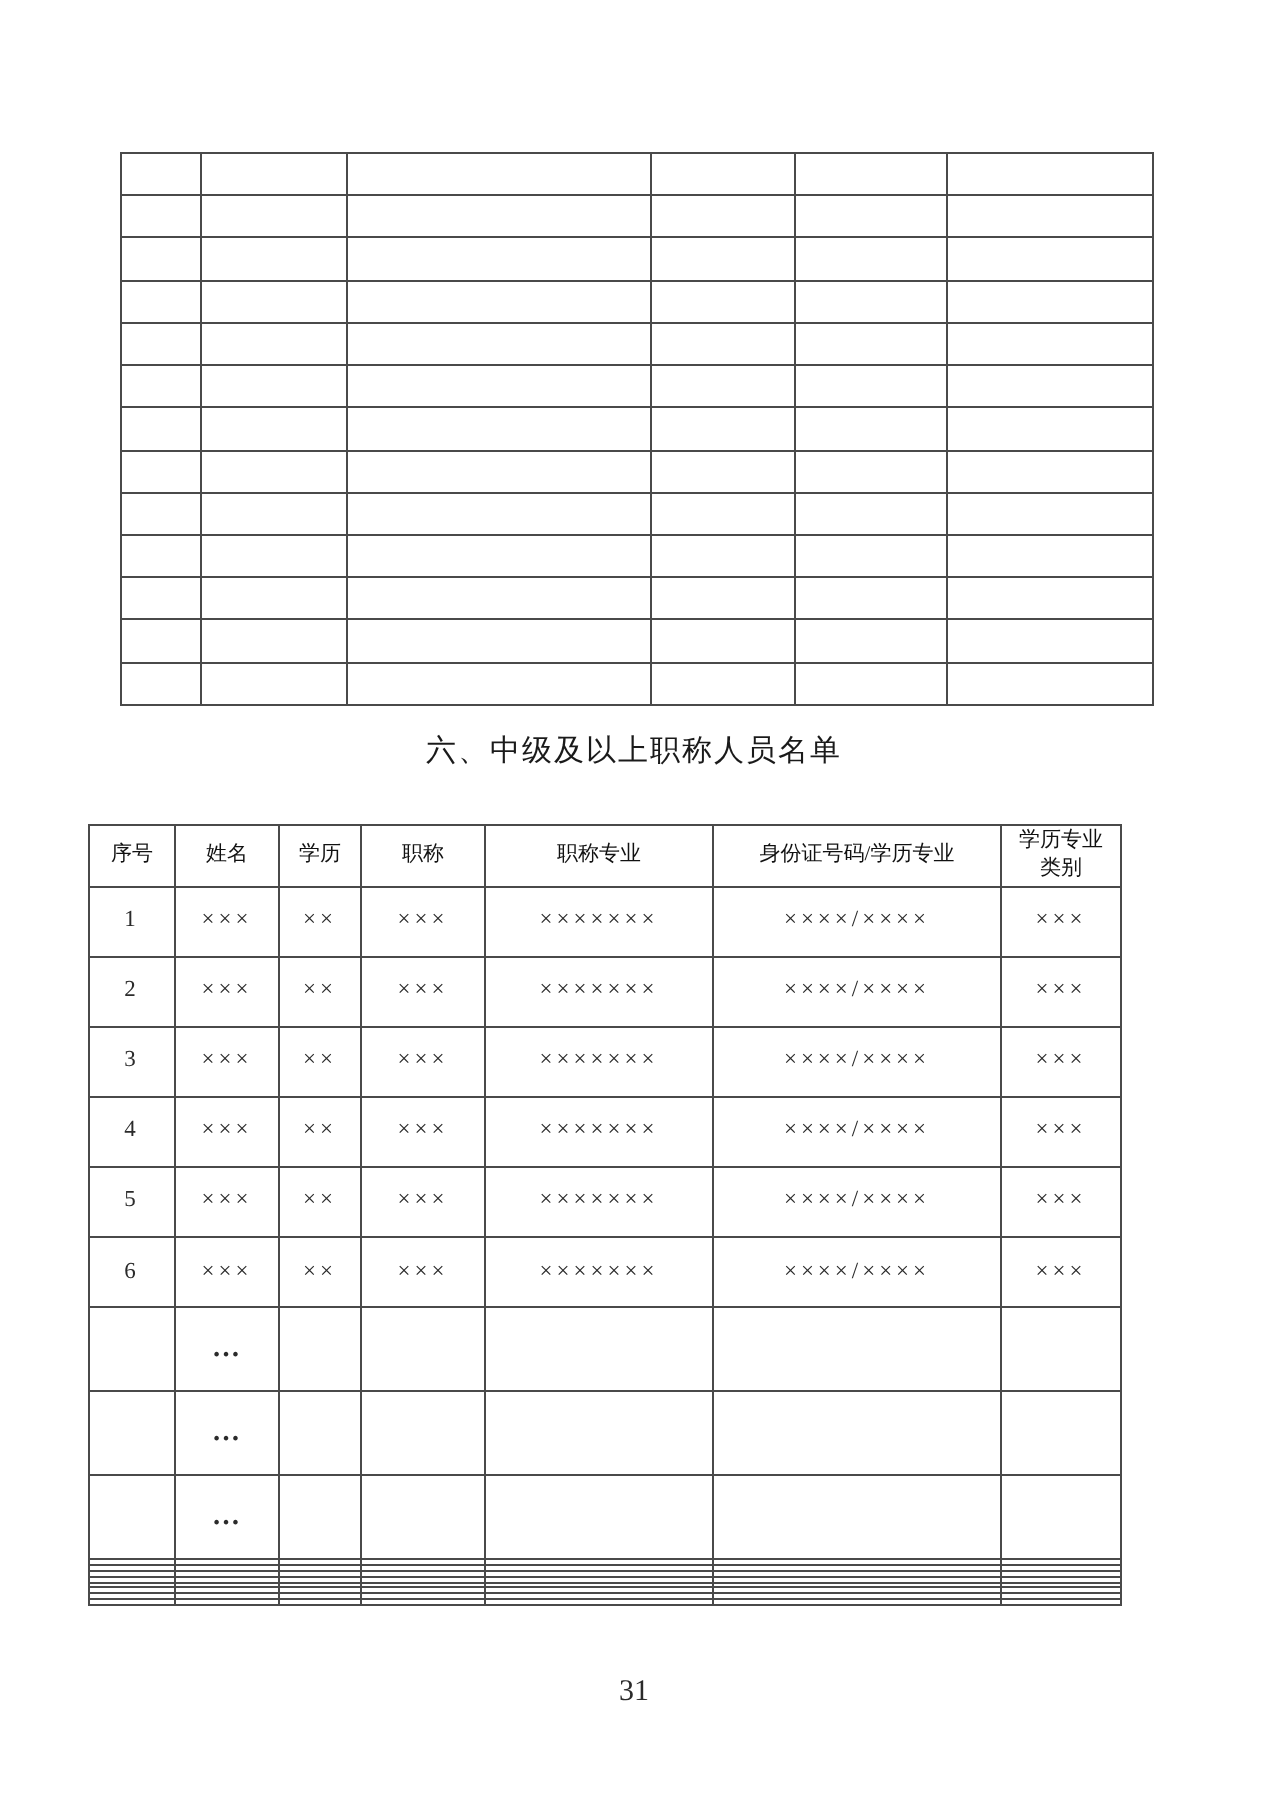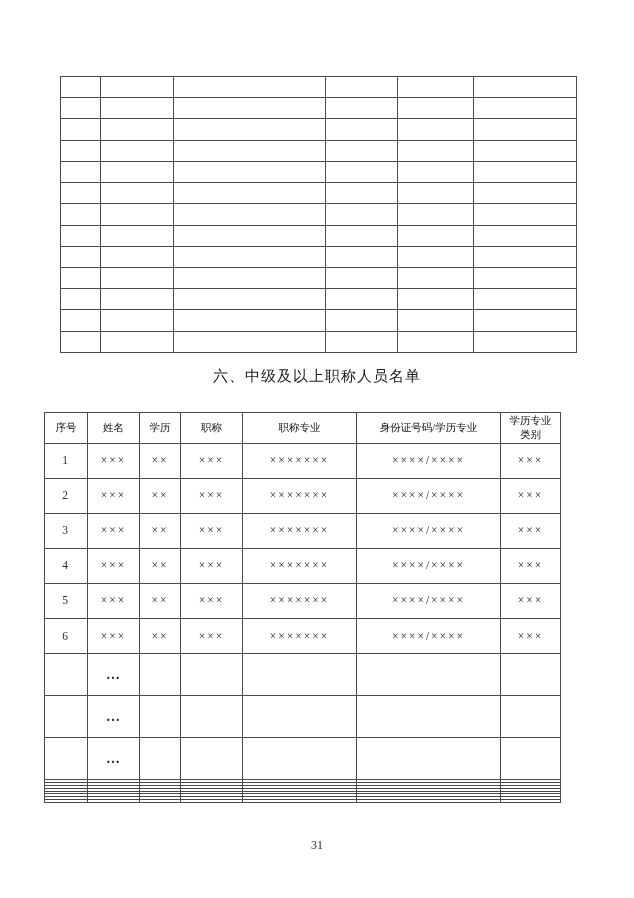--- a/index.html
+++ b/index.html
@@ -76,21 +76,21 @@
     font-weight: bold;
     font-size: 14px;
     letter-spacing: 1px;
   }
   .page-number {
     position: absolute;
     left: 0;
     top: 838px;
     width: 100%;
     text-align: center;
-    font-size: 12px;
+    font-size: 15px;
     color: #2b2b2b;
   }
 </style>
 </head>
 <body>
 
 <div class="page">
 
   <table class="continuation-table">
     <colgroup>

